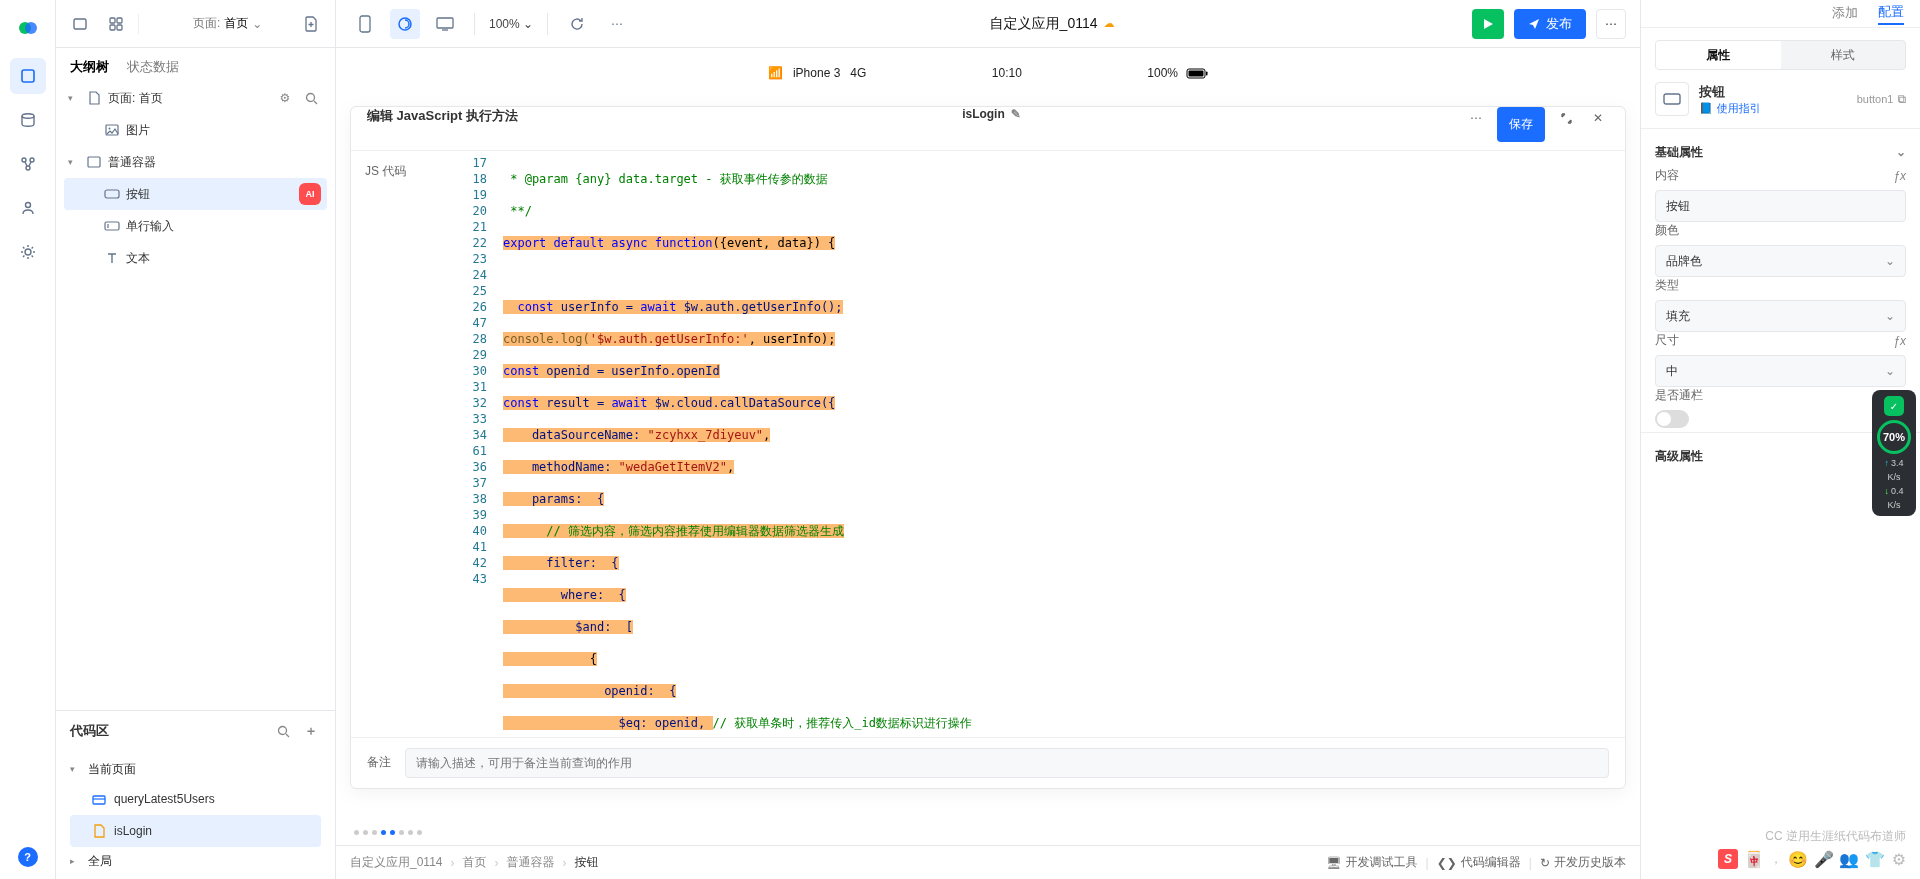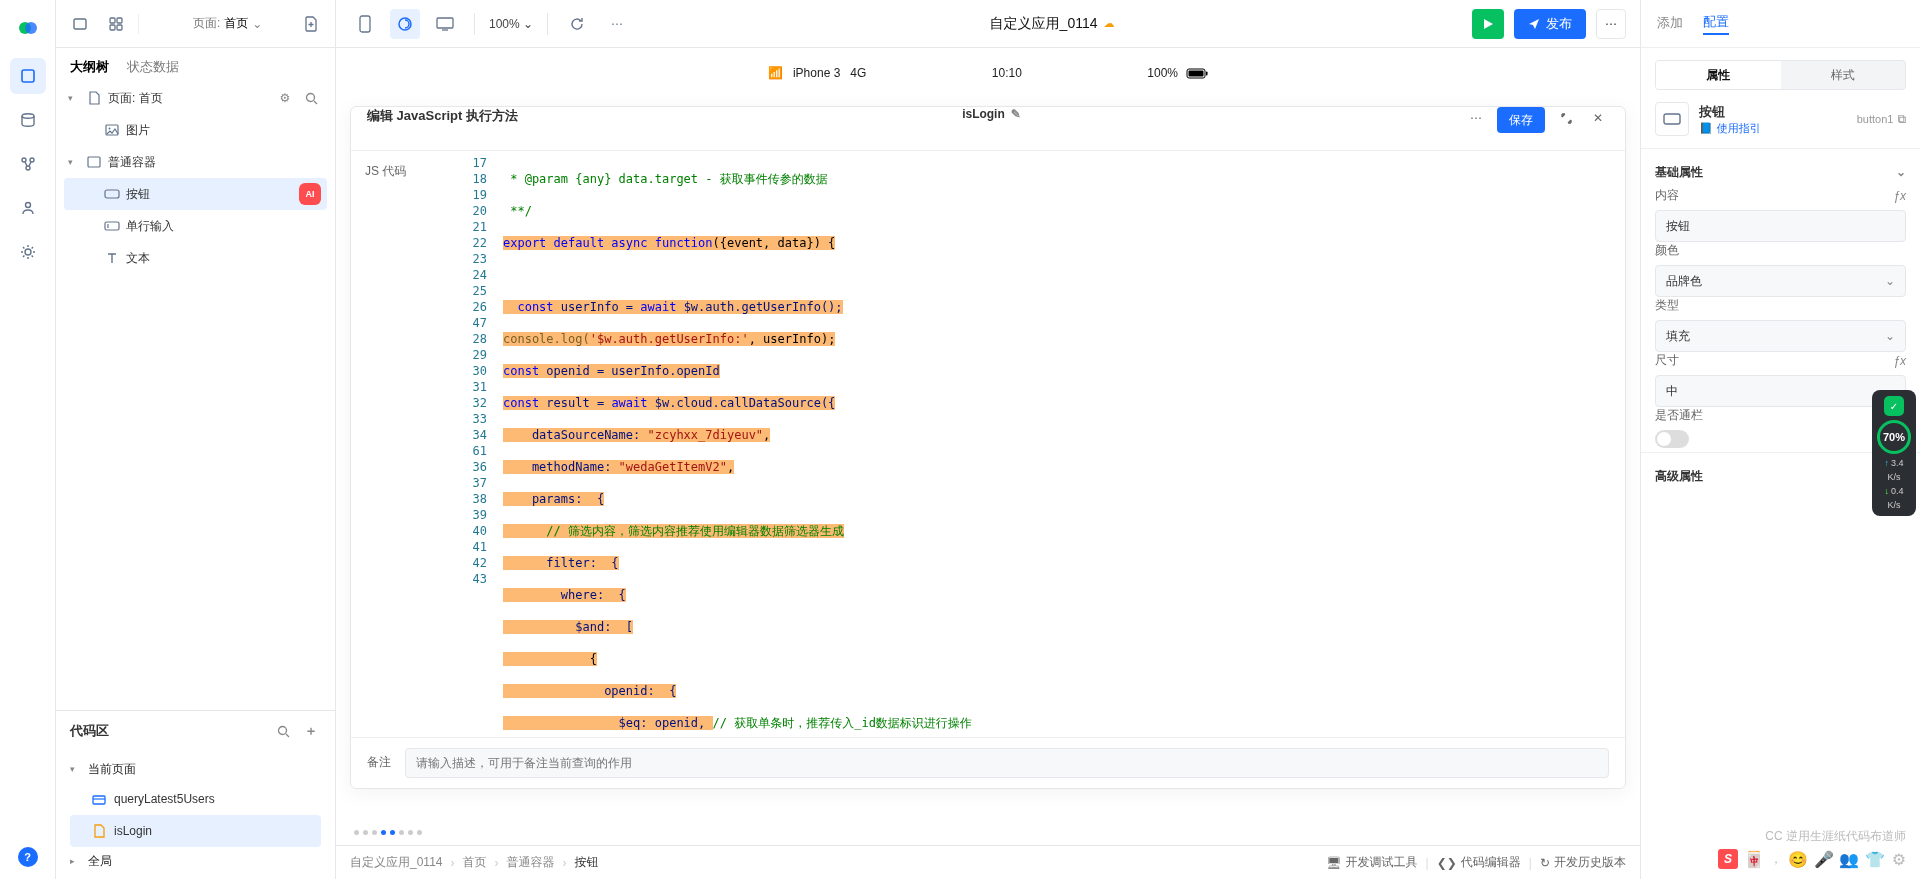--- a/index.html
+++ b/index.html
@@ -65,21 +65,21 @@
 .canvas-body{flex:1;position:relative;background:#fff;overflow:hidden;}
 
 .phone-status{position:absolute;left:50%;transform:translateX(-50%);top:18px;width:440px;display:flex;align-items:center;font-size:12px;color:#222;justify-content:space-between;}
 .phone-status .l{display:flex;gap:10px;align-items:center;}
 .phone-status .r{display:flex;gap:8px;align-items:center;}
 
 .editor-panel{position:absolute;left:14px;right:14px;top:58px;bottom:56px;border:1px solid #e5e7eb;border-radius:6px;background:#fff;display:flex;flex-direction:column;box-shadow:0 4px 20px rgba(0,0,0,0.05);}
 .ep-head{height:44px;border-bottom:1px solid #eee;display:flex;align-items:flex-start;padding:0 16px;gap:10px;}
 .ep-title{font-size:13px;font-weight:600;}
 .ep-fn{flex:1;text-align:center;font-weight:600;display:flex;align-items:center;justify-content:center;gap:6px;}
-.ep-save{background:#1b6dff;color:#fff;border-radius:4px;height:26px;padding:0 12px;display:flex;align-items:center;cursor:pointer;font-size:12px;}
+.ep-save{background:#1b6dff;color:#fff;border-radius:4px;height:35px;padding:0 12px;display:flex;align-items:center;cursor:pointer;font-size:12px;}
 .ep-ic{width:22px;height:22px;display:flex;align-items:center;justify-content:center;color:#666;cursor:pointer;}
 
 .ep-body{flex:1;display:flex;overflow:hidden;}
 .ep-side{width:100px;padding:12px 14px;color:#666;font-size:12px;}
 .ep-code{flex:1;display:flex;font-family:Menlo,Consolas,monospace;font-size:12px;line-height:16px;overflow:auto;position:relative;}
 .gutter{width:46px;text-align:right;padding:4px 10px 4px 0;color:#6a9955;user-select:none;}
 .gutter div{color:#237893;}
 .codelines{flex:1;padding:4px 0;white-space:pre;position:relative;}
 .ln{height:16px;padding-left:6px;}
 .hl{background:#fdba74;display:inline;}
@@ -101,21 +101,21 @@
 
 
 .footer{height:34px;border-top:1px solid #e5e7eb;display:flex;align-items:center;padding:0 14px;gap:8px;font-size:12px;color:#666;}
 .crumb{color:#888;}
 .crumb.cur{color:#333;}
 .footer .sp{flex:1;}
 .foot-link{display:flex;align-items:center;gap:4px;cursor:pointer;}
 
 
 .right-panel{width:280px;border-left:1px solid #e5e7eb;display:flex;flex-direction:column;}
-.rp-tabs{display:flex;height:48px;border-bottom:1px solid #eee;align-items:center;padding:0 16px;gap:20px;font-size:13px;}
+.rp-tabs{display:flex;height:28px;border-bottom:1px solid #eee;align-items:center;padding:0 16px;gap:20px;font-size:13px;justify-content:flex-end;}
 .rp-tab{color:#888;cursor:pointer;padding-bottom:2px;}
 .rp-tab.active{color:#1b6dff;border-bottom:2px solid #1b6dff;}
 
 .seg{margin:12px 14px 0;display:flex;border:1px solid #e5e7eb;border-radius:4px;overflow:hidden;}
 .seg div{flex:1;text-align:center;height:28px;line-height:28px;cursor:pointer;color:#666;}
 .seg div.on{background:#fff;color:#111;font-weight:600;}
 .seg{background:#f3f4f6;}
 
 .comp-row{display:flex;align-items:center;padding:12px 14px;gap:10px;}
 .comp-ic{width:34px;height:34px;border:1px solid #e5e7eb;border-radius:4px;display:flex;align-items:center;justify-content:center;color:#64748b;}

